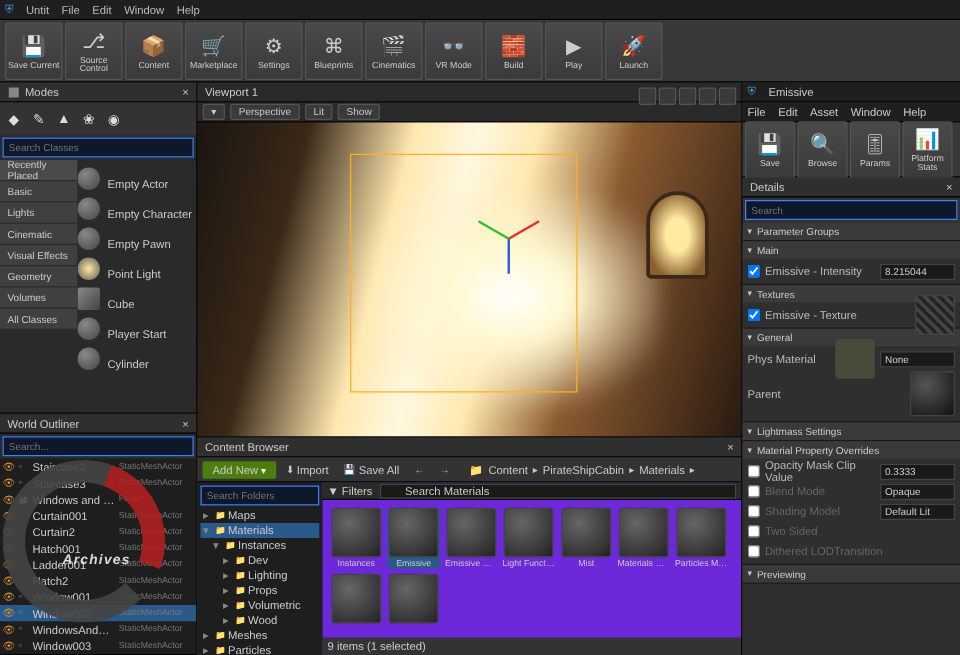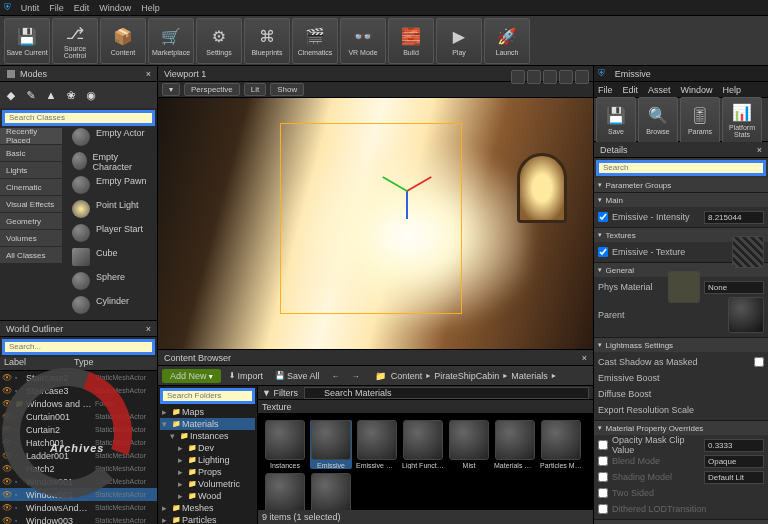--- a/index.html
+++ b/index.html
@@ -12,29 +12,29 @@
 .tool-ico{width:22px;height:22px;display:flex;align-items:center;justify-content:center;font-size:16px}
 .tool-lbl{font-size:7px;color:#ccc;text-align:center;line-height:1}
 .main{flex:1;display:flex;overflow:hidden}
 .col{display:flex;flex-direction:column;background:#2a2a2a}
 .left{width:158px;border-right:1px solid #000}
 .center{flex:1}
 .right{width:175px;border-left:1px solid #000;background:#333}
 .panel{display:flex;flex-direction:column;border-bottom:1px solid #000}
 .panel-tab{background:#2f2f2f;height:16px;display:flex;align-items:center;padding:0 6px;border-bottom:1px solid #000;font-size:9px}
 .panel-tab .x{margin-left:auto;cursor:pointer}
-.search-row{background:#fef9c3;height:16px;display:flex;align-items:flex-start;padding:0 4px;border:3px solid #3b82f6;margin:2px}
+.search-row{background:#0f172a;height:16px;display:flex;align-items:center;padding:0 4px;border:1px solid #3b82f6;margin:2px}
 .search-row input{background:transparent;border:none;outline:none;color:#888;font-size:8px;width:100%}
 .shapes-row{height:26px;display:flex;align-items:center;gap:2px;padding:2px;background:#333}
 .shape{width:18px;height:18px;display:flex;align-items:center;justify-content:center;font-size:11px;color:#ddd}
 .cat-list{display:flex;flex-direction:column}
 .cat-item{height:17px;display:flex;align-items:center;padding:0 6px;background:#404040;border-bottom:1px solid #2a2a2a;cursor:pointer;font-size:8px}
 .cat-item.sel{background:#4a4a4a}
 .actors{display:flex;flex-direction:column;overflow:auto;background:#2a2a2a}
-.actor-row{height:24px;display:flex;align-items:flex-start;gap:6px;padding:0 10px;cursor:pointer}
+.actor-row{height:24px;display:flex;align-items:flex-end;gap:6px;padding:0 0;cursor:pointer}
 .actor-ico{width:18px;height:18px;background:radial-gradient(circle at 35% 30%,#888,#444);border-radius:50%}
 .actor-ico.cube{border-radius:2px;background:linear-gradient(135deg,#888,#444)}
 .actor-ico.light{background:radial-gradient(circle,#ffe9a0,#555);border-radius:50%}
 .outliner{flex:1;display:flex;flex-direction:column}
 .out-head{display:flex;background:#333;height:14px;border-bottom:1px solid #000;font-size:8px}
 .out-head div{padding:0 4px}
 .out-list{flex:1;overflow:auto;background:#1e1e1e}
 .out-row{height:13px;display:flex;align-items:center;padding:0 2px;gap:3px;font-size:8px;cursor:pointer}
 .out-row.sel{background:#2a5a8a}
 .out-row .eye{width:10px;color:#d89030;font-size:8px}
@@ -60,21 +60,21 @@
 .cb-add{background:#4d7c0f;padding:2px 8px;border-radius:2px;font-size:8px;cursor:pointer;color:#fff}
 .cb-btn{display:flex;align-items:center;gap:2px;font-size:8px;cursor:pointer;padding:2px 4px}
 .cb-crumb{display:flex;align-items:center;gap:4px;font-size:8px;margin-left:8px}
 .cb-crumb span{cursor:pointer}
 .cb-body{flex:1;display:flex;overflow:hidden}
 .cb-tree{width:100px;background:#1e1e1e;overflow:auto;border-right:1px solid #000;padding:2px}
 .tree-row{height:12px;display:flex;align-items:center;gap:2px;font-size:8px;cursor:pointer;padding-left:2px}
 .tree-row.sel{background:#2a5a8a}
 .tree-row .tg{width:8px;color:#888}
 .tree-row .fi{width:8px;color:#d89030;font-size:7px}
-.cb-assets{flex:1;display:flex;flex-direction:column;background:#000000}
+.cb-assets{flex:1;display:flex;flex-direction:column;background:#6d28d9}
 .cb-filter{height:14px;background:#2a2a2a;display:flex;align-items:center;padding:0 4px;gap:6px;font-size:8px;border-bottom:1px solid #000}
 .assets-grid{flex:1;display:flex;flex-wrap:wrap;align-content:flex-start;gap:4px;padding:6px;overflow:auto}
 .asset{width:42px;display:flex;flex-direction:column;align-items:center;gap:2px;cursor:pointer}
 .asset.sel{background:#2a5a8a;border-radius:2px}
 .asset-thumb{width:40px;height:40px;background:radial-gradient(circle at 35% 30%,#666,#222);border:1px solid #444;border-radius:3px}
 .asset-lbl{font-size:7px;text-align:center;color:#ccc;width:100%;overflow:hidden;text-overflow:ellipsis;white-space:nowrap}
 .cb-foot{height:14px;background:#333;display:flex;align-items:center;padding:0 4px;font-size:8px}
 .right-menu{height:16px;background:#1f1f1f;display:flex;align-items:center;gap:10px;padding:0 4px;border-bottom:1px solid #000}
 .right-tool{height:44px;background:#383838;display:flex;align-items:center;gap:2px;padding:2px;border-bottom:1px solid #000}
 .details{flex:1;overflow:auto;background:#2f2f2f}
@@ -197,50 +197,42 @@
               </div>
               <div class="actor-row">
                 <div class="actor-ico sphere"></div>
                 <span>Empty Pawn</span>
               </div>
               <div class="actor-row">
                 <div class="actor-ico light"></div>
                 <span>Point Light</span>
               </div>
               <div class="actor-row">
+                <div class="actor-ico cube"></div>
+                <span>Cube</span>
+              </div>
+              <div class="actor-row">
                 <div class="actor-ico sphere"></div>
                 <span>Player Start</span>
-              </div>
-              <div class="actor-row">
-                <div class="actor-ico cube"></div>
-                <span>Cube</span>
-              </div>
-              <div class="actor-row">
-                <div class="actor-ico sphere"></div>
-                <span>Sphere</span>
               </div>
               <div class="actor-row">
                 <div class="actor-ico sphere"></div>
                 <span>Cylinder</span>
               </div>
             </div>
         </div>
       </div>
 
       <div class="panel outliner">
         <div class="panel-tab">
           <span>World Outliner</span>
           <span class="x">×</span>
         </div>
         <div class="search-row">
           <input placeholder="Search..." style="">
-        </div>
-        <div class="out-head">
-          <div style="width:70px">Label</div>
-          <div>Type</div>
         </div>
         <div class="out-list" id="out-list">
             <div class="out-row">
               <span class="eye">👁</span>
               <span class="ico">▫</span>
               <span class="lbl">Staircase2</span>
               <span class="typ">StaticMeshActor</span>
             </div>
             <div class="out-row">
               <span class="eye">👁</span>
@@ -418,23 +410,20 @@
                   <span class="fi">📁</span>
                   <span>Particles</span>
                 </div>
               </div>
           </div>
           <div class="cb-assets">
             <div class="cb-filter">
               <span>▼ <span>Filters</span></span>
               <span style="flex:1;background:#1a1a1a;border:1px solid #444;padding:0 19px">Search Materials</span>
             </div>
-            <div class="cb-filter">
-              <span>Texture</span>
-            </div>
             <div class="assets-grid" id="assets-grid">
                 <div class="asset">
                   <div class="asset-thumb"></div>
                   <div class="asset-lbl">Instances</div>
                 </div>
                 <div class="asset sel">
                   <div class="asset-thumb"></div>
                   <div class="asset-lbl">Emissive</div>
                 </div>
                 <div class="asset">
@@ -543,35 +532,20 @@
               <span class="pv">None</span>
             </div>
             <div class="prop-row" style="height:40px">
               <span class="pl">Parent</span>
               <div class="thumb-lg" style="width:36px;height:36px"></div>
             </div>
           </div>
         </div>
         <div class="detail-sec">
           <div class="sec-head">Lightmass Settings</div>
-          <div class="sec-body">
-            <div class="prop-row">
-                <span class="pl">Cast Shadow as Masked</span>
-                <input type="checkbox" style="">
-              </div>
-            <div class="prop-row">
-                <span class="pl">Emissive Boost</span>
-              </div>
-            <div class="prop-row">
-                <span class="pl">Diffuse Boost</span>
-              </div>
-            <div class="prop-row">
-                <span class="pl">Export Resolution Scale</span>
-              </div>
-          </div>
         </div>
         <div class="detail-sec">
           <div class="sec-head">Material Property Overrides</div>
           <div class="sec-body">
             <div class="prop-row">
                 <input type="checkbox" style="">
                 <span class="pl">Opacity Mask Clip Value</span>
                 <span class="pv">0.3333</span>
               </div>
             <div class="prop-row">

